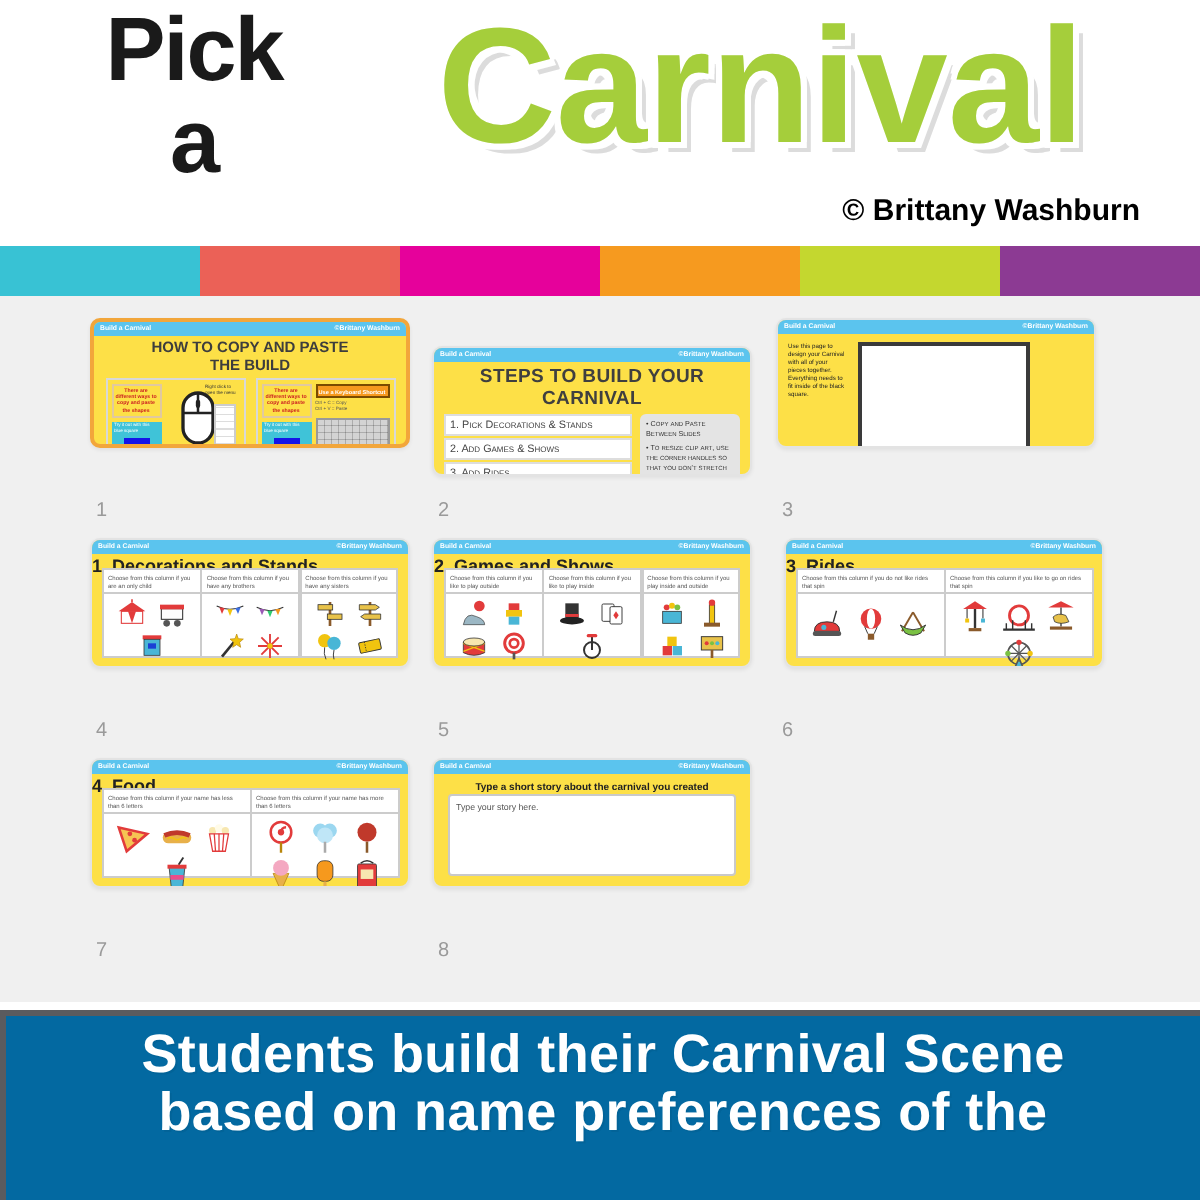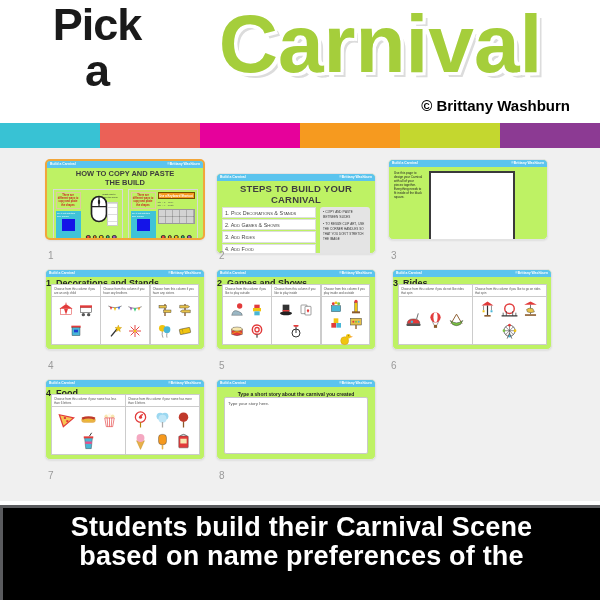--- a/index.html
+++ b/index.html
@@ -15,21 +15,21 @@
                      -3px 0 0 #fff,3px 0 0 #fff,0 -3px 0 #fff,0 3px 0 #fff,5px 5px 0 #dcdcdc;}
   .credit{position:absolute;right:30px;top:97px;font-size:15px;font-weight:bold;color:#000000;}
 
   
   .stripes{position:absolute;left:0;top:123px;width:600px;height:25px;display:flex;}
   .stripe{flex:1;height:100%;}
 
   
   .thumb-area{position:absolute;left:0;top:148px;width:600px;height:353px;background:#f0f0f0;}
 
-  .card{position:absolute;width:160px;height:81px;background:#bef264;border:1px solid #e3e3e3;
+  .card{position:absolute;width:160px;height:65px;background:#fde047;border:1px solid #e3e3e3;
         border-radius:5px;box-shadow:0 1px 2px rgba(0,0,0,.07);overflow:hidden;box-sizing:border-box;}
   .card.selected{border:2px solid #f2a63b;}
   .slide-num{position:absolute;font-size:10px;color:#9a9a9a;}
 
   .bar{height:7px;background:#5bc4ee;display:flex;justify-content:space-between;align-items:center;
        padding:0 3px;}
   .bar span{font-size:3.4px;color:#fff;font-weight:bold;line-height:7px;white-space:nowrap;}
 
   
   .s1-title{font-size:7.5px;font-weight:bold;color:#3d3d3d;text-align:center;line-height:1.15;margin-top:2px;}
@@ -622,18 +622,18 @@
       <span>Build a Carnival</span>
       <span>©Brittany Washburn</span>
     </div>
     <div class="s8-prompt">Type a short story about the carnival you created</div>
     <div class="s8-box">
       <div class="s8-ph">Type your story here.</div>
     </div>
   </div>
   <div class="slide-num" style="left:219px;top:470px;">8</div>
 
-  <div class="banner" id="banner" style="background: #000000;">
+  <div class="banner" id="banner" style="background: #0369a1;">
       <div class="banner-line">Students build their Carnival Scene</div>
       <div class="banner-line">based on name preferences of the</div>
     </div>
 
 </div>
 
 </body></html>

